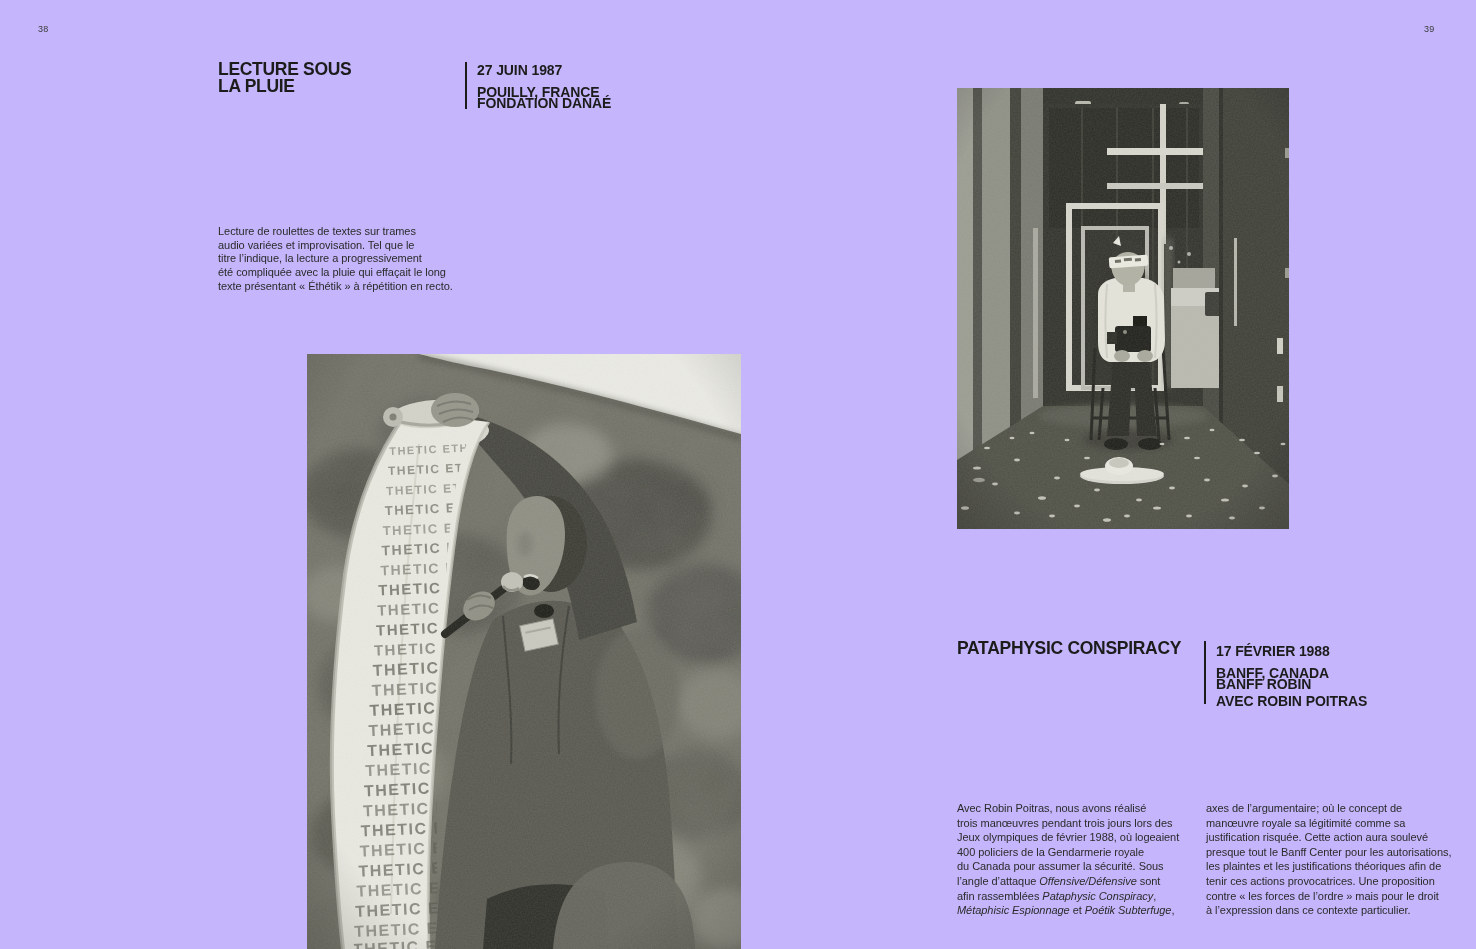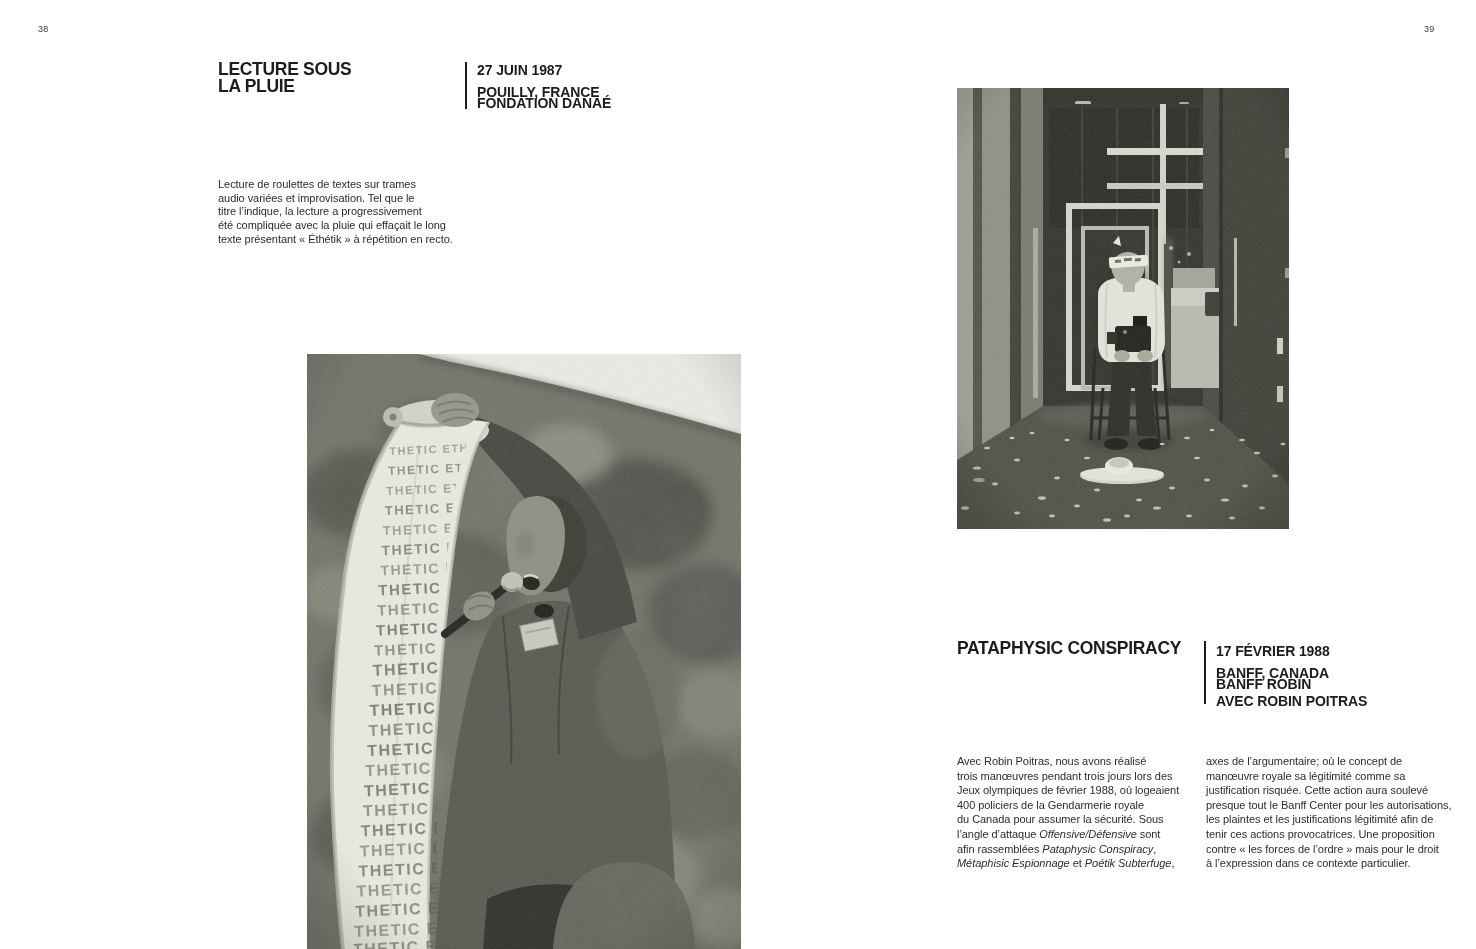--- a/index.html
+++ b/index.html
@@ -1,23 +1,23 @@
 <!DOCTYPE html>
 <html><head>
 <meta charset="utf-8">
 <style>
   html,body{margin:0;padding:0;background:#e9e9e7;}
-  .spread{position:relative;width:1476px;height:949px;background:#ffffff;overflow:hidden;
+  .spread{position:relative;width:1476px;height:949px;background:#c4b5fd;overflow:hidden;
           font-family:"Liberation Sans",sans-serif;}
   .abs{position:absolute;}
   .pnum{font-size:9px;line-height:10px;color:#3c3c3a;letter-spacing:.3px;}
   .h1{font-weight:700;font-size:17.5px;line-height:17px;letter-spacing:-.3px;color:#1c1c1a;white-space:nowrap;}
   .meta{font-weight:700;font-size:14px;line-height:11.5px;letter-spacing:-.1px;color:#1c1c1a;white-space:nowrap;}
   .rule{width:1.5px;background:#1c1c1a;}
-  .body{font-size:11px;color:#2b2b29;letter-spacing:-.05px;}
+  .body{font-size:11px;color:#2b2b29;letter-spacing:-.05px;margin-top:47px;}
   .body .ln{white-space:nowrap;}
   .lh137 .ln{line-height:13.7px;}
   .lh146 .ln{line-height:14.6px;}
   .it{font-style:italic;text-align:center;}
   .ph{position:absolute;overflow:hidden;background:#6f6f65;}
   .ph svg{display:block;}
 </style>
 </head>
 <body>
 
@@ -363,20 +363,20 @@
       <div class="ln"><span>l’angle d’attaque </span><span class="it">Offensive/Défensive</span><span> sont</span></div>
       <div class="ln"><span>afin rassemblées </span><span class="it">Pataphysic Conspiracy</span><span>,</span></div>
       <div class="ln"><span class="it">Métaphisic Espionnage</span><span> et </span><span class="it">Poétik Subterfuge</span><span>,</span></div>
     </div>
 
     <div class="abs body lh146" style="left:1206px;top:754px;width:270px;">
       <div class="ln">axes de l’argumentaire; où le concept de</div>
       <div class="ln">manœuvre royale sa légitimité comme sa</div>
       <div class="ln">justification risquée. Cette action aura soulevé</div>
       <div class="ln">presque tout le Banff Center pour les autorisations,</div>
-      <div class="ln">les plaintes et les justifications légitimité afin de</div>
+      <div class="ln">les plaintes et les justifications théoriques afin de</div>
       <div class="ln">tenir ces actions provocatrices. Une proposition</div>
       <div class="ln">contre « les forces de l’ordre » mais pour le droit</div>
       <div class="ln">à l’expression dans ce contexte particulier.</div>
     </div>
   </section>
 
 </div>
 
 </body></html>

